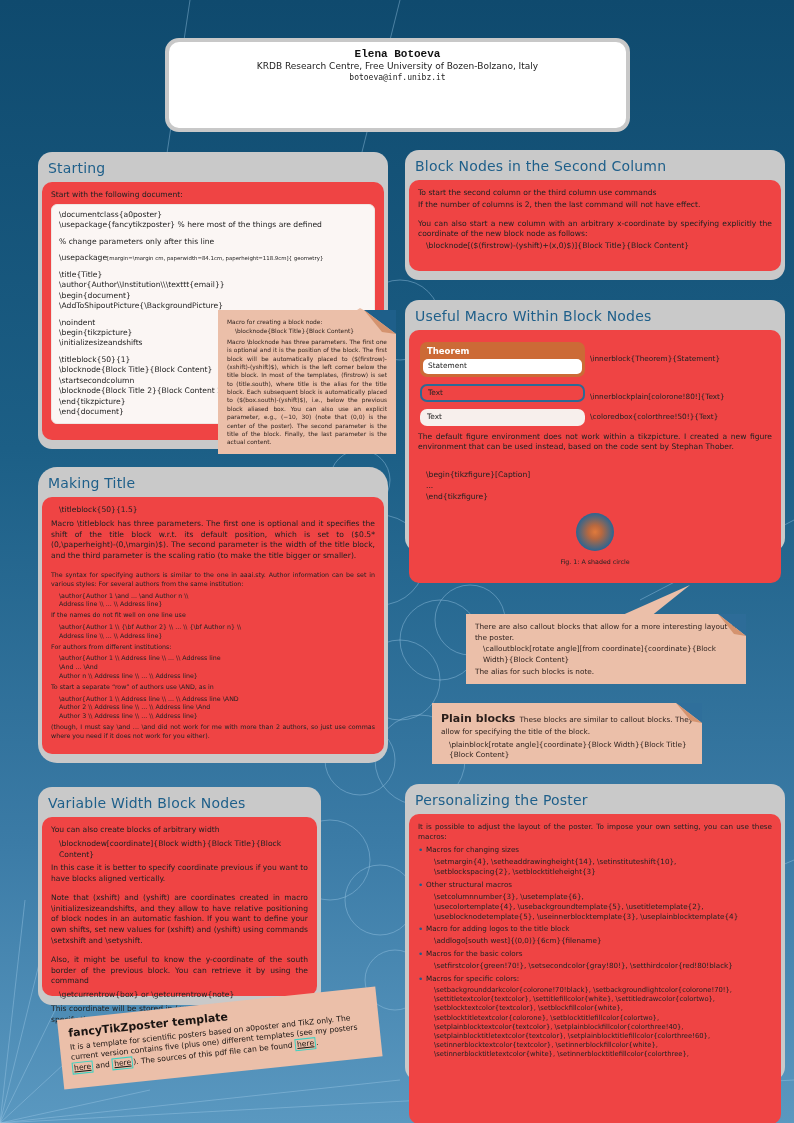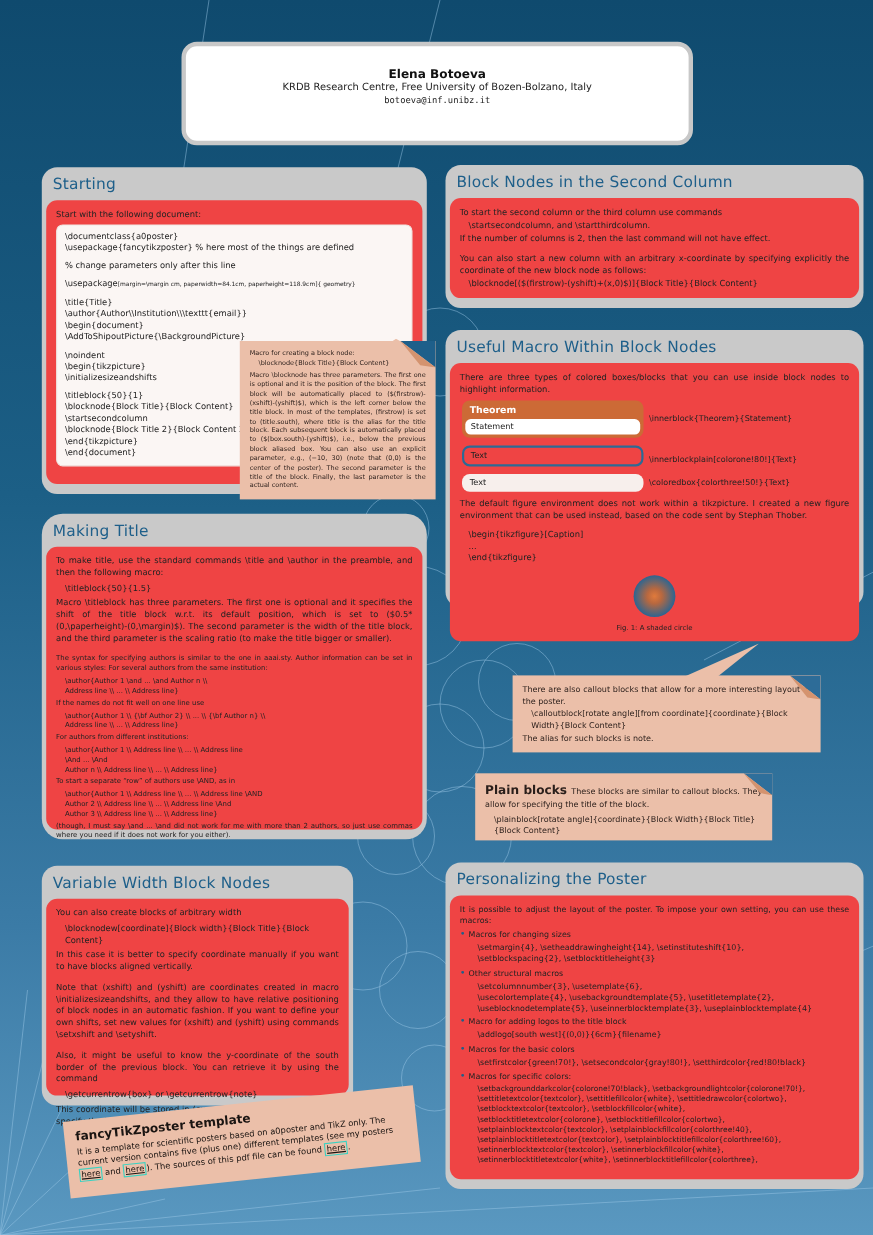--- a/index.html
+++ b/index.html
@@ -15,21 +15,21 @@
   
   .title-block {
     position: absolute; left: 165px; top: 38px; width: 465px; height: 94px;
     background: #fff; border: 4px solid #c8c8c8; border-radius: 14px; text-align: center;
   }
   .title-main {
     font-family: "DejaVu Sans", sans-serif; font-size: 20px; font-weight: normal;
     color: #111; margin-top: 13px; letter-spacing: 0.2px; white-space: nowrap;
   }
   .title-main .version { margin-left: 38px; }
-  .title-author { font-size: 11px; font-weight: bold; margin-top: 19px; color: #111; }
+  .title-author { font-size: 11px; font-weight: bold; margin-top: 6px; color: #111; font-family: Liberation Mono, monospace; }
   .title-inst { font-size: 9px; color: #222; margin-top: 1px; }
   .title-email { font-family: "DejaVu Sans Mono", monospace; font-size: 8px; margin-top: 2px; color: #222; }
 
   
   .block {
     position: absolute; background: #c9c9c9; border-radius: 14px; padding: 6px 4px 4px 4px;
   }
   .block-title {
     color: #1e5f8a; font-size: 14px; padding: 2px 6px 6px 6px; font-weight: normal; letter-spacing: 0.2px;
   }
@@ -165,21 +165,20 @@
   <div>Macro \blocknode has three parameters. The first one is optional and it is the position of the block. The first block will be automatically placed to ($(firstrow)-(xshift)-(yshift)$), which is the left corner below the title block. In most of the templates, (firstrow) is set to (title.south), where title is the alias for the title block. Each subsequent block is automatically placed to ($(box.south)-(yshift)$), i.e., below the previous block aliased box. You can also use an explicit parameter, e.g., (−10, 30) (note that (0,0) is the center of the poster). The second parameter is the title of the block. Finally, the last parameter is the actual content.</div>
 </div>
 <svg style="position:absolute; left:364px; top:310px; width:32px; height:24px;">
   <polygon points="0,0 32,0 32,24" fill="#1e5f8a"></polygon>
   <polygon points="0,0 32,24 18,22" fill="#d4936f"></polygon>
 </svg>
 
 <div class="block" style="left:38px; top:467px; width:350px; height:296px;border-radius:19px;">
   <div class="block-title">Making Title</div>
   <div class="block-body" style="height:257px;">
-    <p>To make title, use the standard commands \title and \author in the preamble, and then the following macro:</p>
     <div class="code">\titleblock{50}{1.5}</div>
     <p>Macro \titleblock has three parameters. The first one is optional and it specifies the shift of the title block w.r.t. its default position, which is set to ($0.5*(0,\paperheight)-(0,\margin)$). The second parameter is the width of the title block, and the third parameter is the scaling ratio (to make the title bigger or smaller).</p>
     <div style="height:6px;"></div>
     <div class="small">
       <p>The syntax for specifying authors is similar to the one in aaai.sty. Author information can be set in various styles: For several authors from the same institution:</p>
       <div class="code">
           <div>\author{Author 1 \and ... \and Author n \\</div>
           <div>Address line \\ ... \\ Address line}</div>
         </div>
       <p>If the names do not fit well on one line use</p>
@@ -202,69 +201,67 @@
       <p>(though, I must say \and ... \and did not work for me with more than 2 authors, so just use commas where you need if it does not work for you either).</p>
     </div>
   </div>
 </div>
 
 <div class="block" style="left:38px; top:787px; width:283px; height:218px;">
   <div class="block-title">Variable Width Block Nodes</div>
   <div class="block-body" style="height:179px;">
     <p>You can also create blocks of arbitrary width</p>
     <div class="code">\blocknodew[coordinate]{Block width}{Block Title}{Block Content}</div>
-    <p>In this case it is better to specify coordinate manually if you want to have blocks aligned vertically.</p>
+    <p>In this case it is better to specify coordinate previous if you want to have blocks aligned vertically.</p>
     <div style="height:5px;"></div>
     <p>Note that (xshift) and (yshift) are coordinates created in macro \initializesizeandshifts, and they allow to have relative positioning of block nodes in an automatic fashion. If you want to define your own shifts, set new values for (xshift) and (yshift) using commands \setxshift and \setyshift.</p>
     <div style="height:5px;"></div>
     <p>Also, it might be useful to know the y-coordinate of the south border of the previous block. You can retrieve it by using the command</p>
     <div class="code">\getcurrentrow{box} or \getcurrentrow{note}</div>
     <p>This coordinate will be stored in (currentrow), which can be used to specify the location of the next block node.</p>
   </div>
 </div>
 
 <div class="fancy-note">
   <div class="fancy-title">fancyTikZposter template</div>
   <div>
     <span>It is a template for scientific posters based on a0poster and TikZ only. The current version contains five (plus one) different templates (see my posters </span><span class="link linkbox">here</span><span> and </span><span class="link linkbox">here</span><span>). The sources of this pdf file can be found </span><span class="link linkbox">here</span><span>.</span>
   </div>
 </div>
 
 <div class="block" style="left:405px; top:150px; width:380px; height:130px;">
   <div class="block-title">Block Nodes in the Second Column</div>
   <div class="block-body" style="height:91px;">
     <p style="margin-bottom:1px;">To start the second column or the third column use commands</p>
-    <div class="code" style="margin-bottom:1px;">\startsecondcolumn, and \startthirdcolumn.</div>
     <p>If the number of columns is 2, then the last command will not have effect.</p>
     <div style="height:5px;"></div>
     <p style="margin-bottom:1px;">You can also start a new column with an arbitrary x-coordinate by specifying explicitly the coordinate of the new block node as follows:</p>
     <div class="code">\blocknode[($(firstrow)-(yshift)+(x,0)$)]{Block Title}{Block Content}</div>
   </div>
 </div>
 
 <div class="block" style="left:405px; top:300px; width:380px; height:252px;">
   <div class="block-title">Useful Macro Within Block Nodes</div>
   <div class="block-body" style="height:253px;">
-    <p>There are three types of colored boxes/blocks that you can use inside block nodes to highlight information.</p>
     <div class="inner-row">
       <div class="inner-left theorem">
         <div class="theorem-title">Theorem</div>
         <div class="theorem-body">Statement</div>
       </div>
       <div class="inner-right">\innerblock{Theorem}{Statement}</div>
     </div>
     <div class="inner-row" style="margin-top:7px;">
       <div class="inner-left plain-inner">Text</div>
       <div class="inner-right" style="margin-top:8px;">\innerblockplain[colorone!80!]{Text}</div>
     </div>
     <div class="inner-row" style="margin-top:7px;">
       <div class="inner-left colored-inner">Text</div>
       <div class="inner-right">\coloredbox{colorthree!50!}{Text}</div>
     </div>
-    <p style="margin-top:6px; margin-bottom:6px;">The default figure environment does not work within a tikzpicture. I created a new figure environment that can be used instead, based on the code sent by Stephan Thober.</p>
+    <p style="margin-top:6px; margin-bottom:17px;">The default figure environment does not work within a tikzpicture. I created a new figure environment that can be used instead, based on the code sent by Stephan Thober.</p>
     <div class="code" style="margin-bottom:0;">\begin{tikzfigure}[Caption]</div>
     <div class="code" style="margin-bottom:0;">...</div>
     <div class="code">\end{tikzfigure}</div>
     <div class="figure">
       <div class="shaded-circle"></div>
       <div class="fig-caption">Fig. 1: A shaded circle</div>
     </div>
   </div>
 </div>
 
@@ -285,21 +282,21 @@
   <div><span style="font-weight:bold; font-size:11px; margin-right:4px;">Plain blocks</span><span>These blocks are similar to callout blocks. They allow for specifying the title of the block.</span></div>
   <div class="code" style="margin-top:2px;">\plainblock[rotate angle]{coordinate}{Block Width}{Block Title}{Block Content}</div>
 </div>
 <svg style="position:absolute; left:676px; top:703px; width:26px; height:20px;">
   <polygon points="0,0 26,0 26,20" fill="#2f6f9b"></polygon>
   <polygon points="0,0 26,20 15,18" fill="#d4936f"></polygon>
 </svg>
 
 <div class="block" style="left:405px; top:784px; width:380px; height:297px;">
   <div class="block-title">Personalizing the Poster</div>
-  <div class="block-body" style="height:258px; font-size:7.2px; line-height:1.38;">
+  <div class="block-body" style="height:310px; font-size:7.2px; line-height:1.38;">
     <p>It is possible to adjust the layout of the poster. To impose your own setting, you can use these macros:</p>
     <ul class="items">
       <li>
         <div>Macros for changing sizes</div>
         <div class="code">
           <div>\setmargin{4}, \setheaddrawingheight{14}, \setinstituteshift{10},</div>
           <div>\setblockspacing{2}, \setblocktitleheight{3}</div>
         </div>
       </li>
       <li>

